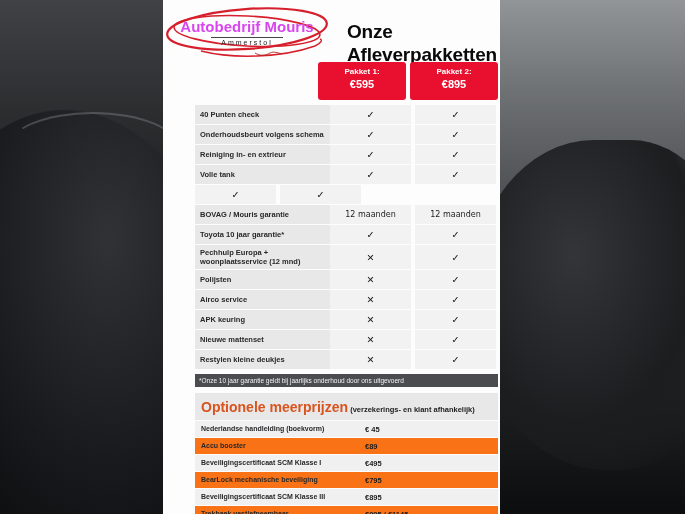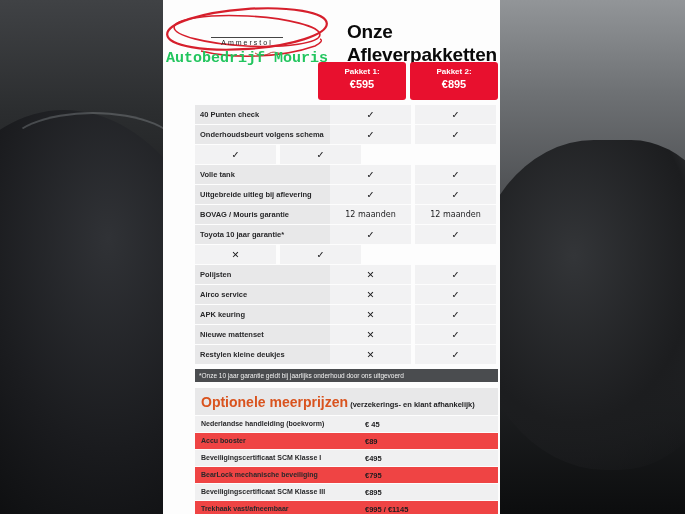--- a/index.html
+++ b/index.html
@@ -20,21 +20,21 @@
     border-radius:50% 40% 45% 55%;
     background:radial-gradient(ellipse at 40% 35%,#333538 0%,#1c1d1f 55%,rgba(12,13,14,0) 85%);}
 
   
   .panel{position:absolute;left:163px;top:0;width:337px;height:514px;background:#fdfdfd;}
 
   
   .logo{position:absolute;left:163px;top:6px;width:168px;height:58px;}
   .logo-rings{position:absolute;left:0;top:0;}
   .logo-name{position:absolute;left:0;right:0;top:12px;text-align:center;
-    font-family:Liberation Mono, monospace;font-size:15px;font-weight:700;color:#22c55e;margin-top:32px;}
+    font-family:Liberation Sans, sans-serif;font-size:15px;font-weight:700;color:#d946ef;}
   .logo-city{position:absolute;left:0;right:0;top:31px;margin:0 auto;width:72px;text-align:center;
     font-size:7px;letter-spacing:2px;color:#222;border-top:1px solid #444;padding-top:1px;}
 
   
   .title{position:absolute;left:331px;top:4px;margin:16px;font-size:19px;font-weight:700;
     color:#0a0a0a;line-height:23px;letter-spacing:-0.2px;}
 
   
   .table{position:absolute;left:195px;top:62px;width:303px;}
   .hrow{display:flex;margin-bottom:5px;}
@@ -57,21 +57,21 @@
     height:13px;padding-left:4px;box-sizing:border-box;}
 
   .opt-header{margin-top:6px;background:#e8e8e9;padding:5px 6px 4px;}
   .opt-title{color:#d9531e;font-weight:700;font-size:14px;}
   .opt-sub{color:#1c1c1e;font-weight:700;font-size:7.5px;}
 
   .orow{display:flex;margin-top:1px;}
   .orow>div{box-sizing:border-box;min-height:15px;}
   .olabel{width:164px;background:#f0f0f1;font-size:7px;font-weight:600;color:#28282a;padding:4px 6px 3px;}
   .oprice{flex:1;background:#f0f0f1;font-size:7.5px;font-weight:600;color:#1c1c1e;padding:4px 6px 3px;}
-  .orow.alt .olabel,.orow.alt .oprice{background:#ef4444;}
+  .orow.alt .olabel,.orow.alt .oprice{background:#f97316;}
 </style>
 </head>
 <body>
 
 <div class="stage">
 
   <div class="photo">
     <div class="shade-left"></div>
     <div class="car-blob"></div>
     <div class="car-arc"></div>
@@ -111,44 +111,45 @@
       <div class="flabel">40 Punten check</div>
       <div class="fval">✓</div>
       <div class="fval">✓</div>
     </div>
     <div class="frow">
       <div class="flabel">Onderhoudsbeurt volgens schema</div>
       <div class="fval">✓</div>
       <div class="fval">✓</div>
     </div>
     <div class="frow">
+      <div class="flabel">Reiniging in- en extrieur</div>
       <div class="fval">✓</div>
       <div class="fval">✓</div>
     </div>
     <div class="frow">
       <div class="flabel">Volle tank</div>
       <div class="fval">✓</div>
       <div class="fval">✓</div>
     </div>
     <div class="frow">
-      <div class="flabel">Uitgebreide uitleg bij aflevering</div>
       <div class="fval">✓</div>
       <div class="fval">✓</div>
     </div>
     <div class="frow">
       <div class="flabel">BOVAG / Mouris garantie</div>
       <div class="fval" style="font-size:8px;">12 maanden</div>
       <div class="fval" style="font-size:8px;">12 maanden</div>
     </div>
     <div class="frow">
       <div class="flabel">Toyota 10 jaar garantie*</div>
       <div class="fval">✓</div>
       <div class="fval">✓</div>
     </div>
     <div class="frow">
+      <div class="flabel">Pechhulp Europa + woonplaatsservice (12 mnd)</div>
       <div class="fval">✕</div>
       <div class="fval">✓</div>
     </div>
     <div class="frow">
       <div class="flabel">Polijsten</div>
       <div class="fval">✕</div>
       <div class="fval">✓</div>
     </div>
     <div class="frow">
       <div class="flabel">Airco service</div>

